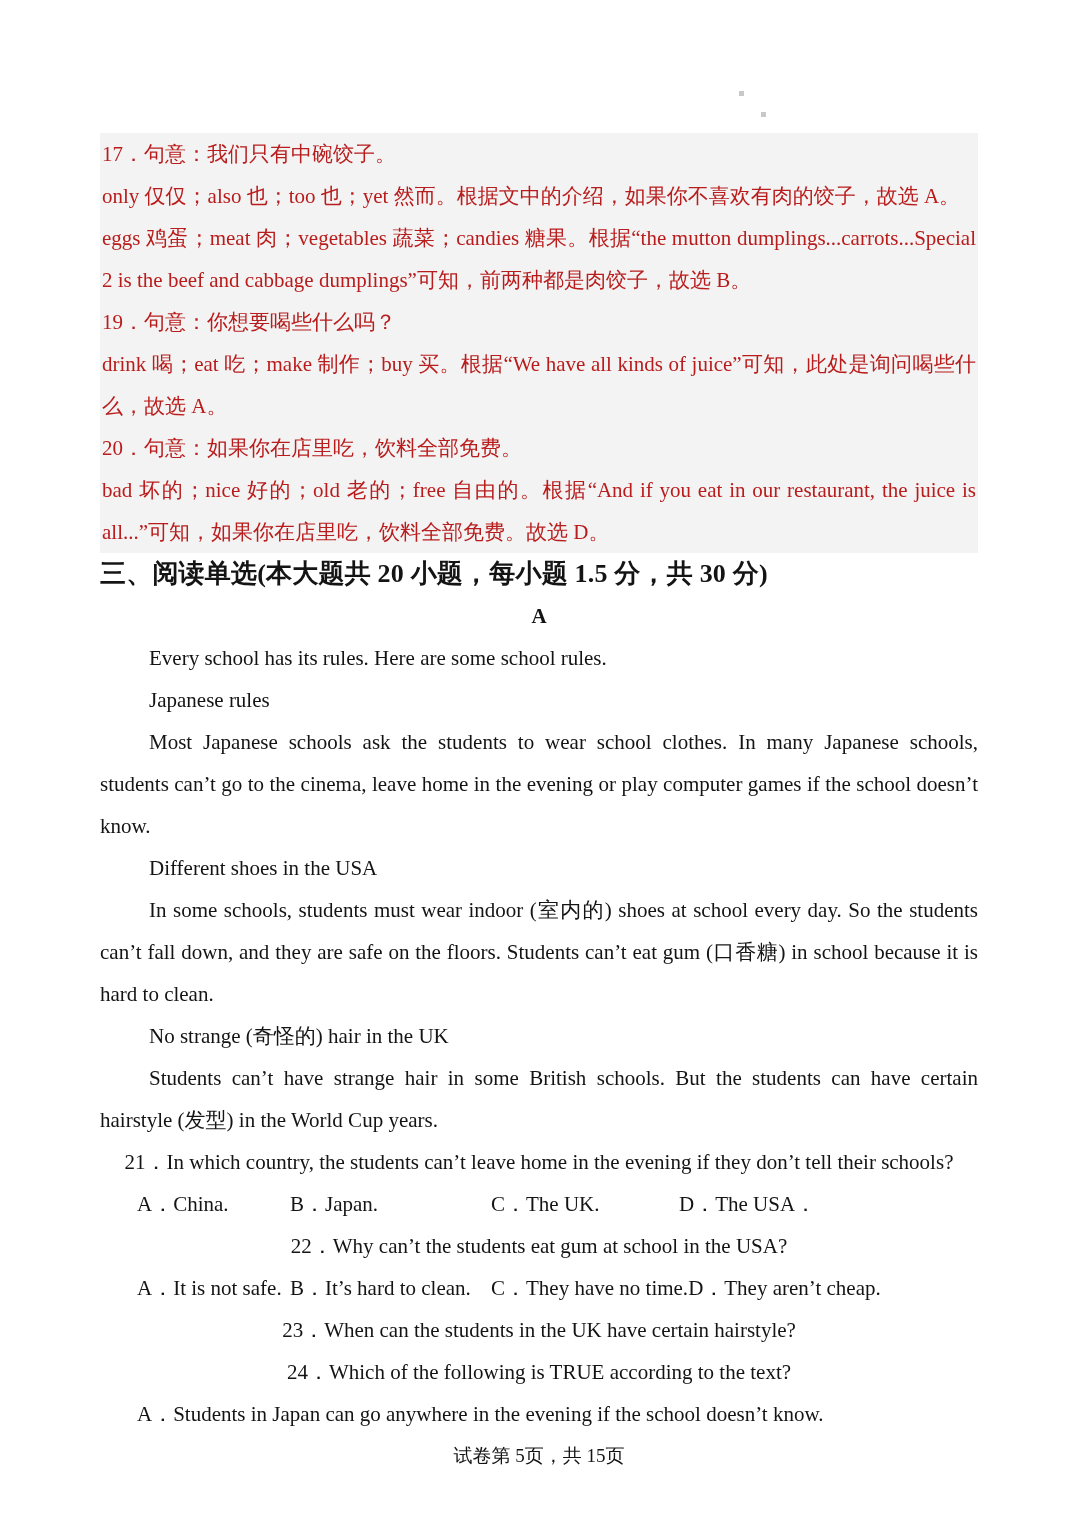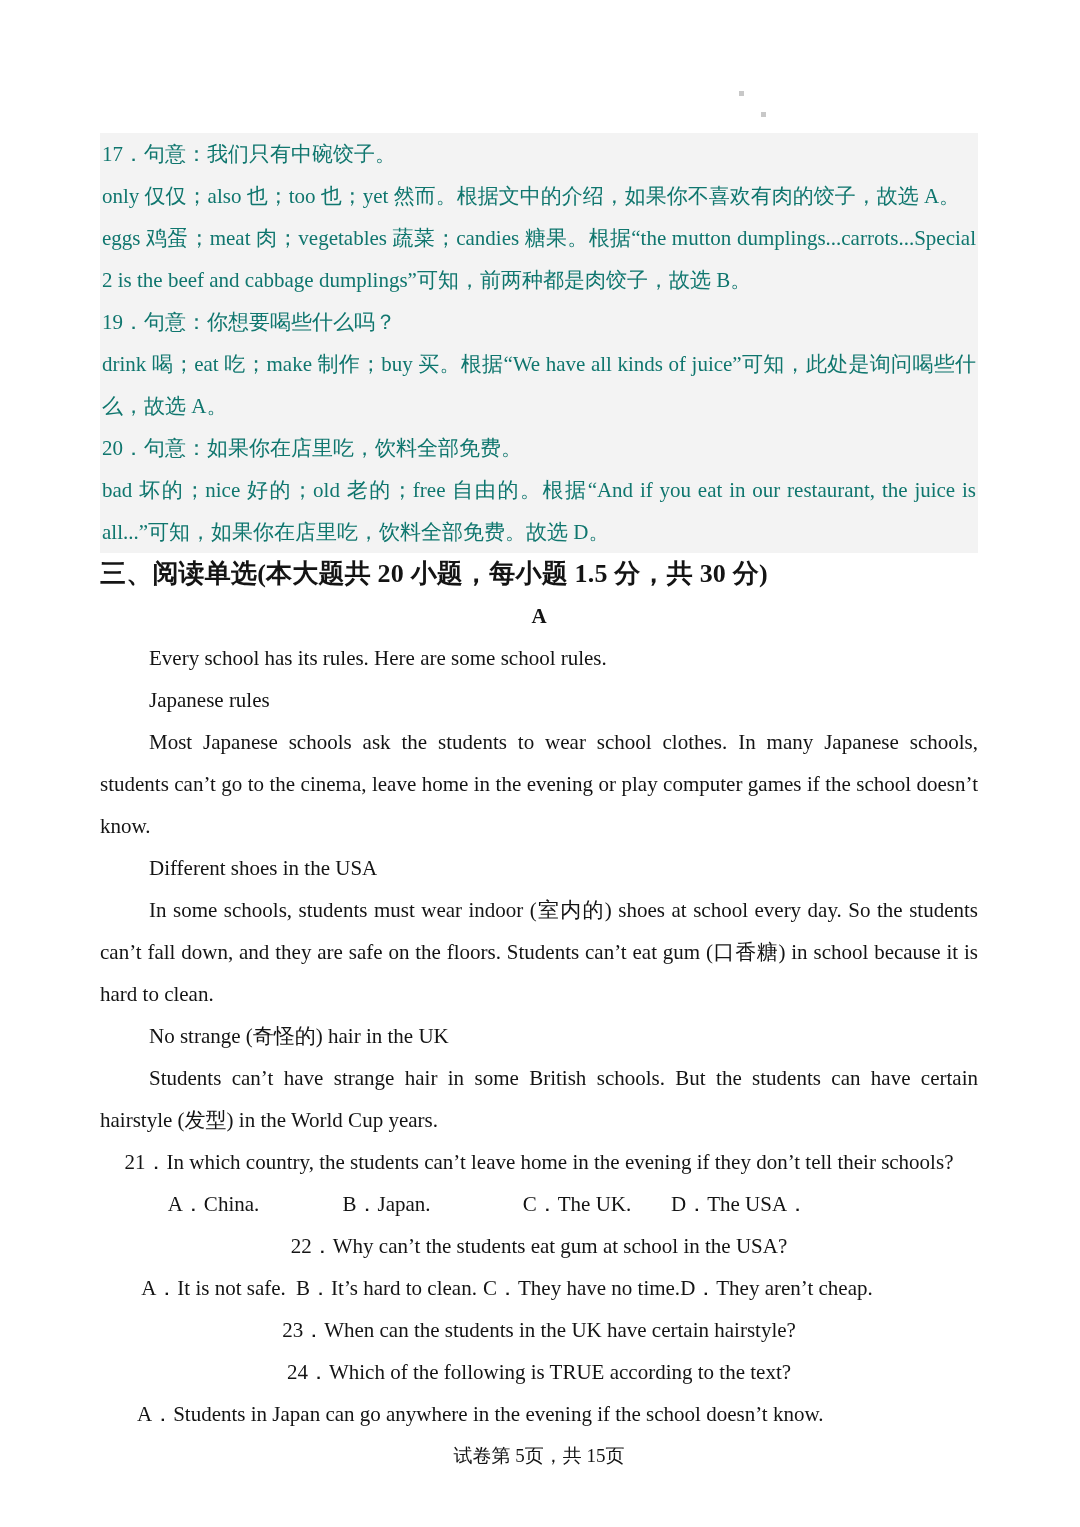--- a/index.html
+++ b/index.html
@@ -25,21 +25,21 @@
     position: absolute;
     left: 100px;
     top: 133px;
     width: 878px;
     font-size: 21px;
     line-height: 42px;
   }
 
   .answer-block {
     background: #f3f3f3;
-    color: #0f766e;
+    color: #b91c1c;
     padding: 0 2px;
   }
   .answer-block p {
     text-align: justify;
   }
 
   .section-heading {
     font-weight: bold;
     font-size: 26px;
     letter-spacing: .2px;
@@ -49,24 +49,24 @@
     text-align: center;
     font-weight: bold;
   }
 
   .para { text-align: justify; }
   .para.indent { text-indent: 49px; font-family: Liberation Serif, serif; }
   .para.subhead { font-weight: normal; text-indent: 49px; text-align: left; }
 
   .question-text { text-align: center; }
   .options { padding-left: 37px; white-space: nowrap; }
-  .opt { display: inline-block; text-align: center; }
+  .opt { display: inline-block; }
   .opt-1 { min-width: 153px; }
   .opt-2 { min-width: 193px; }
-  .opt-3 { min-width: 188px; }
+  .opt-3 { min-width: 188px; margin-left: 8px; }
   .options.single { white-space: normal; font-family: Liberation Serif, serif; }
   .options.single .opt { min-width: 0; display: inline; }
 
   .page-footer {
     text-align: center;
     font-size: 19px;
   }
 </style>
 </head>
 <body>

